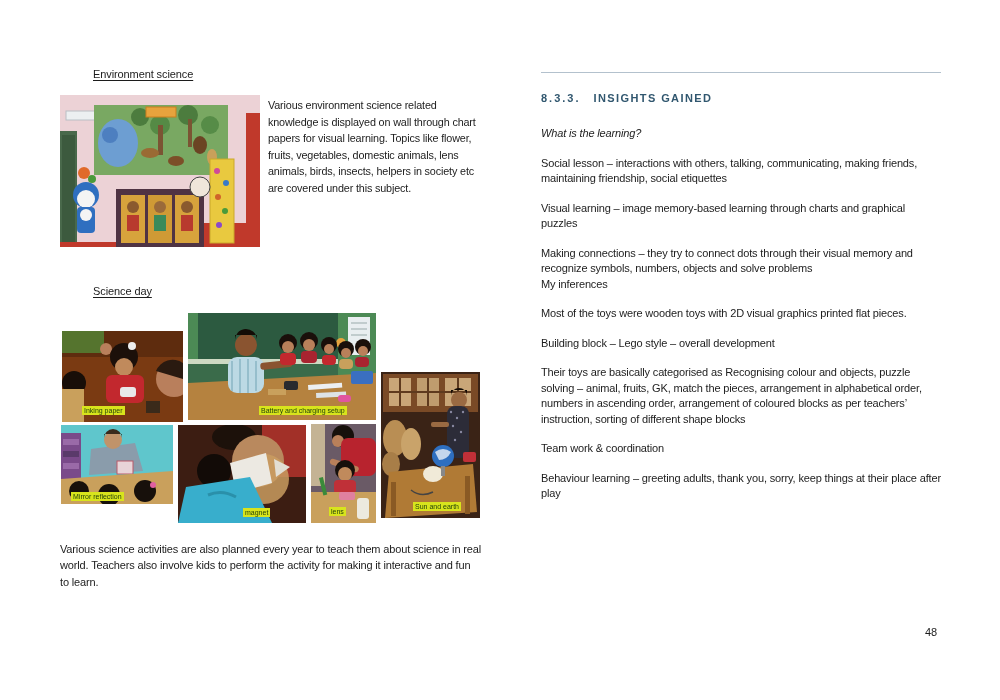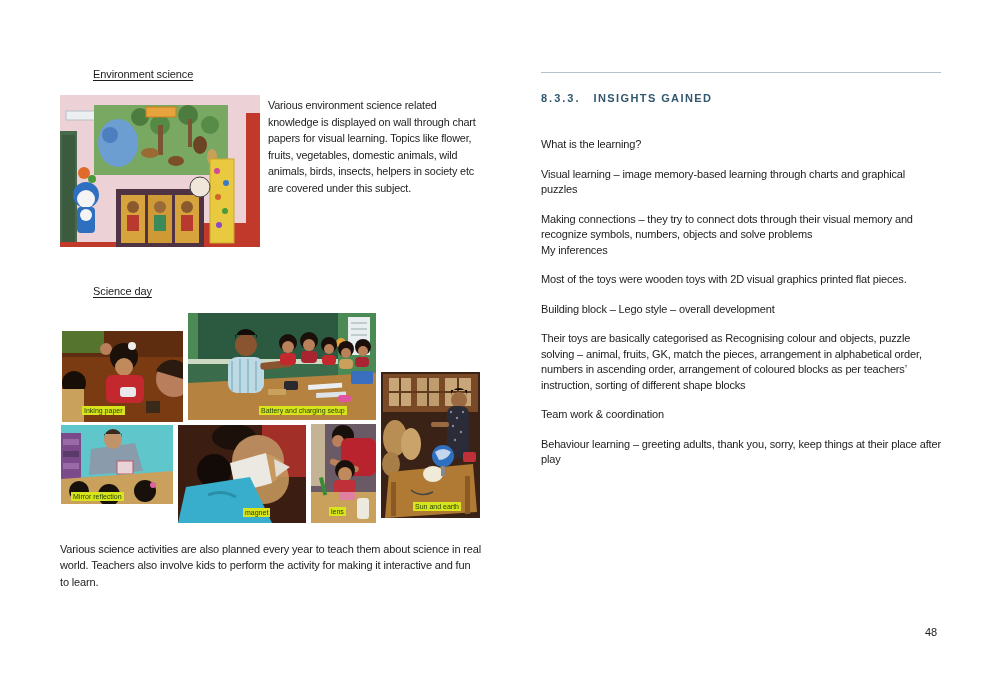--- a/index.html
+++ b/index.html
@@ -44,21 +44,21 @@
 
   
   #right { left:541px; top:72px; width:402px; }
   .rule  { border-top:1px solid #b3c1cd; width:400px; height:0; }
   .section-head {
     margin:19px 0 0; color:#31576f; font-size:11px; font-weight:bold;
     letter-spacing:1.4px;
   }
   .section-head .num { margin-right:13px; letter-spacing:2px; }
   #right p { line-height:15.5px; }
-  .q       { margin-top:33px; }
+  .q       { margin-top:22px;font-style:italic; }
   .pt      { margin-top:14px; }
   .gap-lg  { margin-top:40px; }
   .inf-head{ text-underline-offset:2px; margin-top:0; }
 
   #page-num { left:925px; top:626px; font-size:11px; }
 </style>
 </head>
 <body>
 
 <div>
@@ -107,21 +107,21 @@
       <circle cx="140" cy="92" r="10" fill="#f0e6da" stroke="#444" stroke-width="1"></circle>
       <circle cx="26" cy="100" r="13" fill="#2f6fc0"></circle>
       <circle cx="26" cy="104" r="9" fill="#f4f4f4"></circle>
       <rect x="17" y="112" width="18" height="26" rx="4" fill="#2f6fc0"></rect>
       <circle cx="26" cy="120" r="6" fill="#f4f4f4"></circle>
       <circle cx="24" cy="78" r="6" fill="#e06a2a"></circle>
       <circle cx="32" cy="84" r="4" fill="#4a9a3a"></circle>
     </svg>
   </div>
 
-  <p class="abs body-txt" id="env-body">Various environment science related knowledge is displayed on wall through chart papers for visual learning. Topics like flower, fruits, vegetables, domestic animals, wild animals, birds, insects, helpers in society etc are covered under this subject.</p>
+  <p class="abs body-txt" id="env-body">Various environment science related knowledge is displayed on wall through chart papers for visual learning. Topics like flower, fruits, vegetables, domestic animals, lens animals, birds, insects, helpers in society etc are covered under this subject.</p>
 
   <div class="abs u-head" id="sci-head">Science day</div>
 
   <div class="abs" id="collage">
 
     <div class="ph ph-a">
       <svg viewBox="0 0 121 91">
         <rect width="121" height="91" fill="#7a3a12"></rect>
         <rect width="121" height="26" fill="#5e2c0e"></rect>
         <rect width="42" height="22" fill="#55742e"></rect>
@@ -284,20 +284,21 @@
 
   <div class="abs" id="right">
     <div class="rule"></div>
 
     <h3 class="section-head">
       <span class="num">8.3.3.</span><span>INSIGHTS GAINED</span>
     </h3>
 
     <p class="body-txt q">What is the learning?</p>
 
+    <p class="body-txt pt">Social lesson – interactions with others, talking, communicating, making friends, maintaining friendship, social etiquettes</p>
     <p class="body-txt pt">Visual learning – image memory-based learning through charts and graphical puzzles</p>
     <p class="body-txt pt">Making connections – they try to connect dots through their visual memory and recognize symbols, numbers, objects and solve problems</p>
 
     <p class="body-txt gap-lg inf-head">My inferences</p>
 
     <p class="body-txt pt">Most of the toys were wooden toys with 2D visual graphics printed flat pieces.</p>
     <p class="body-txt pt">Building block – Lego style – overall development</p>
     <p class="body-txt pt">Their toys are basically categorised as Recognising colour and objects, puzzle solving – animal, fruits, GK, match the pieces, arrangement in alphabetical order, numbers in ascending order, arrangement of coloured blocks as per teachers’ instruction, sorting of different shape blocks</p>
     <p class="body-txt pt">Team work &amp; coordination</p>
     <p class="body-txt pt">Behaviour learning – greeting adults, thank you, sorry, keep things at their place after play</p>

